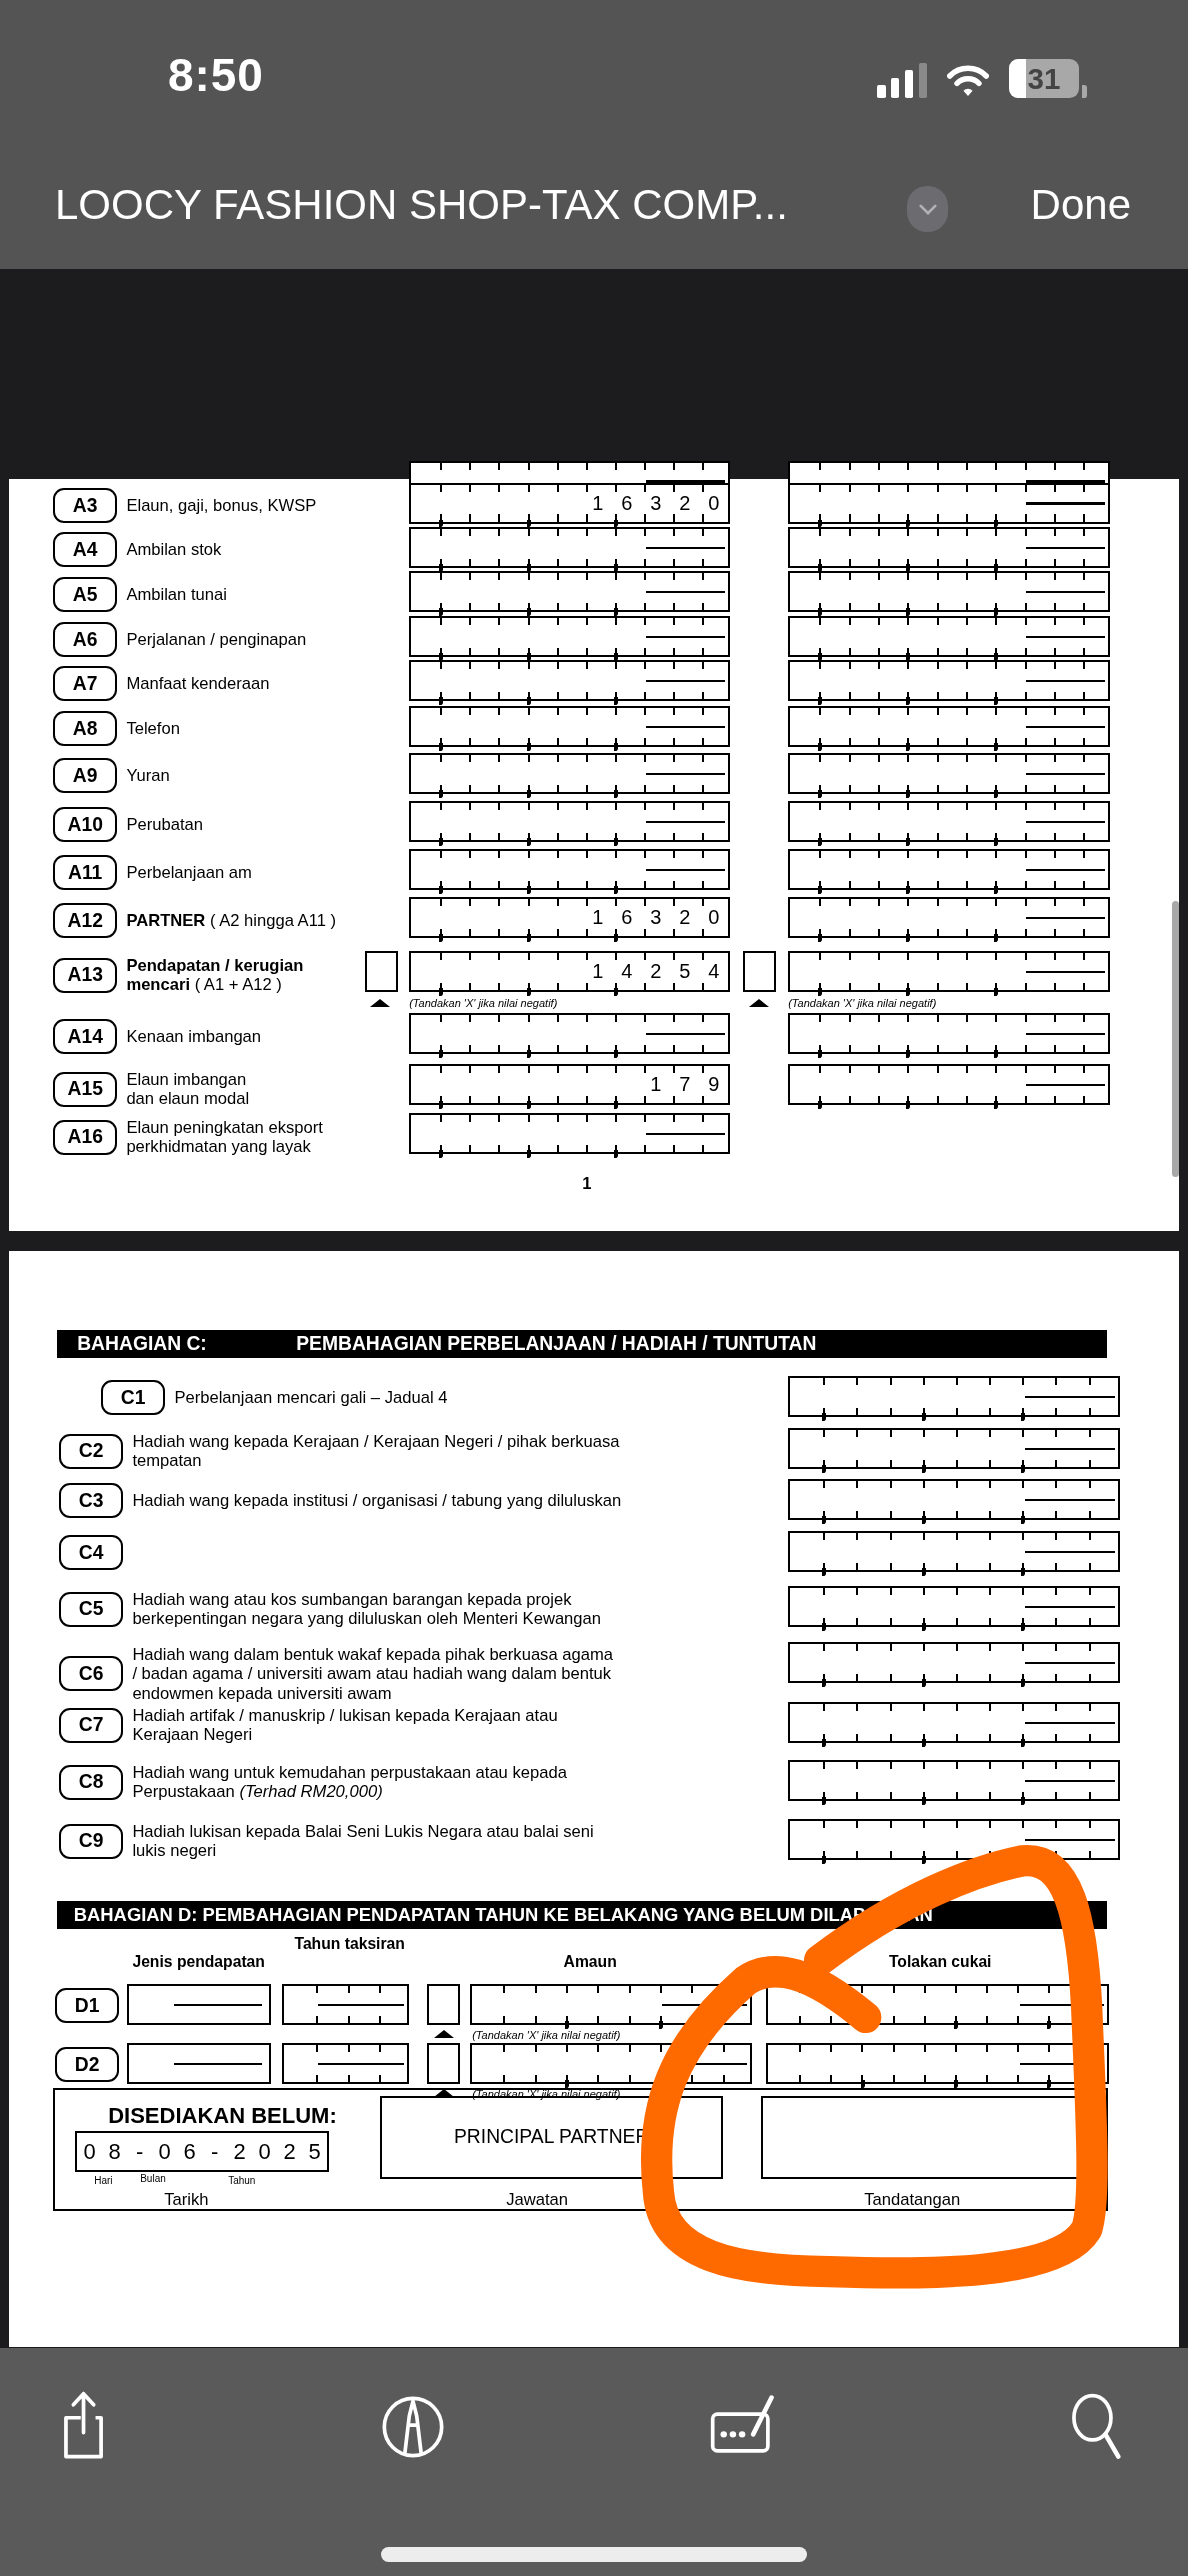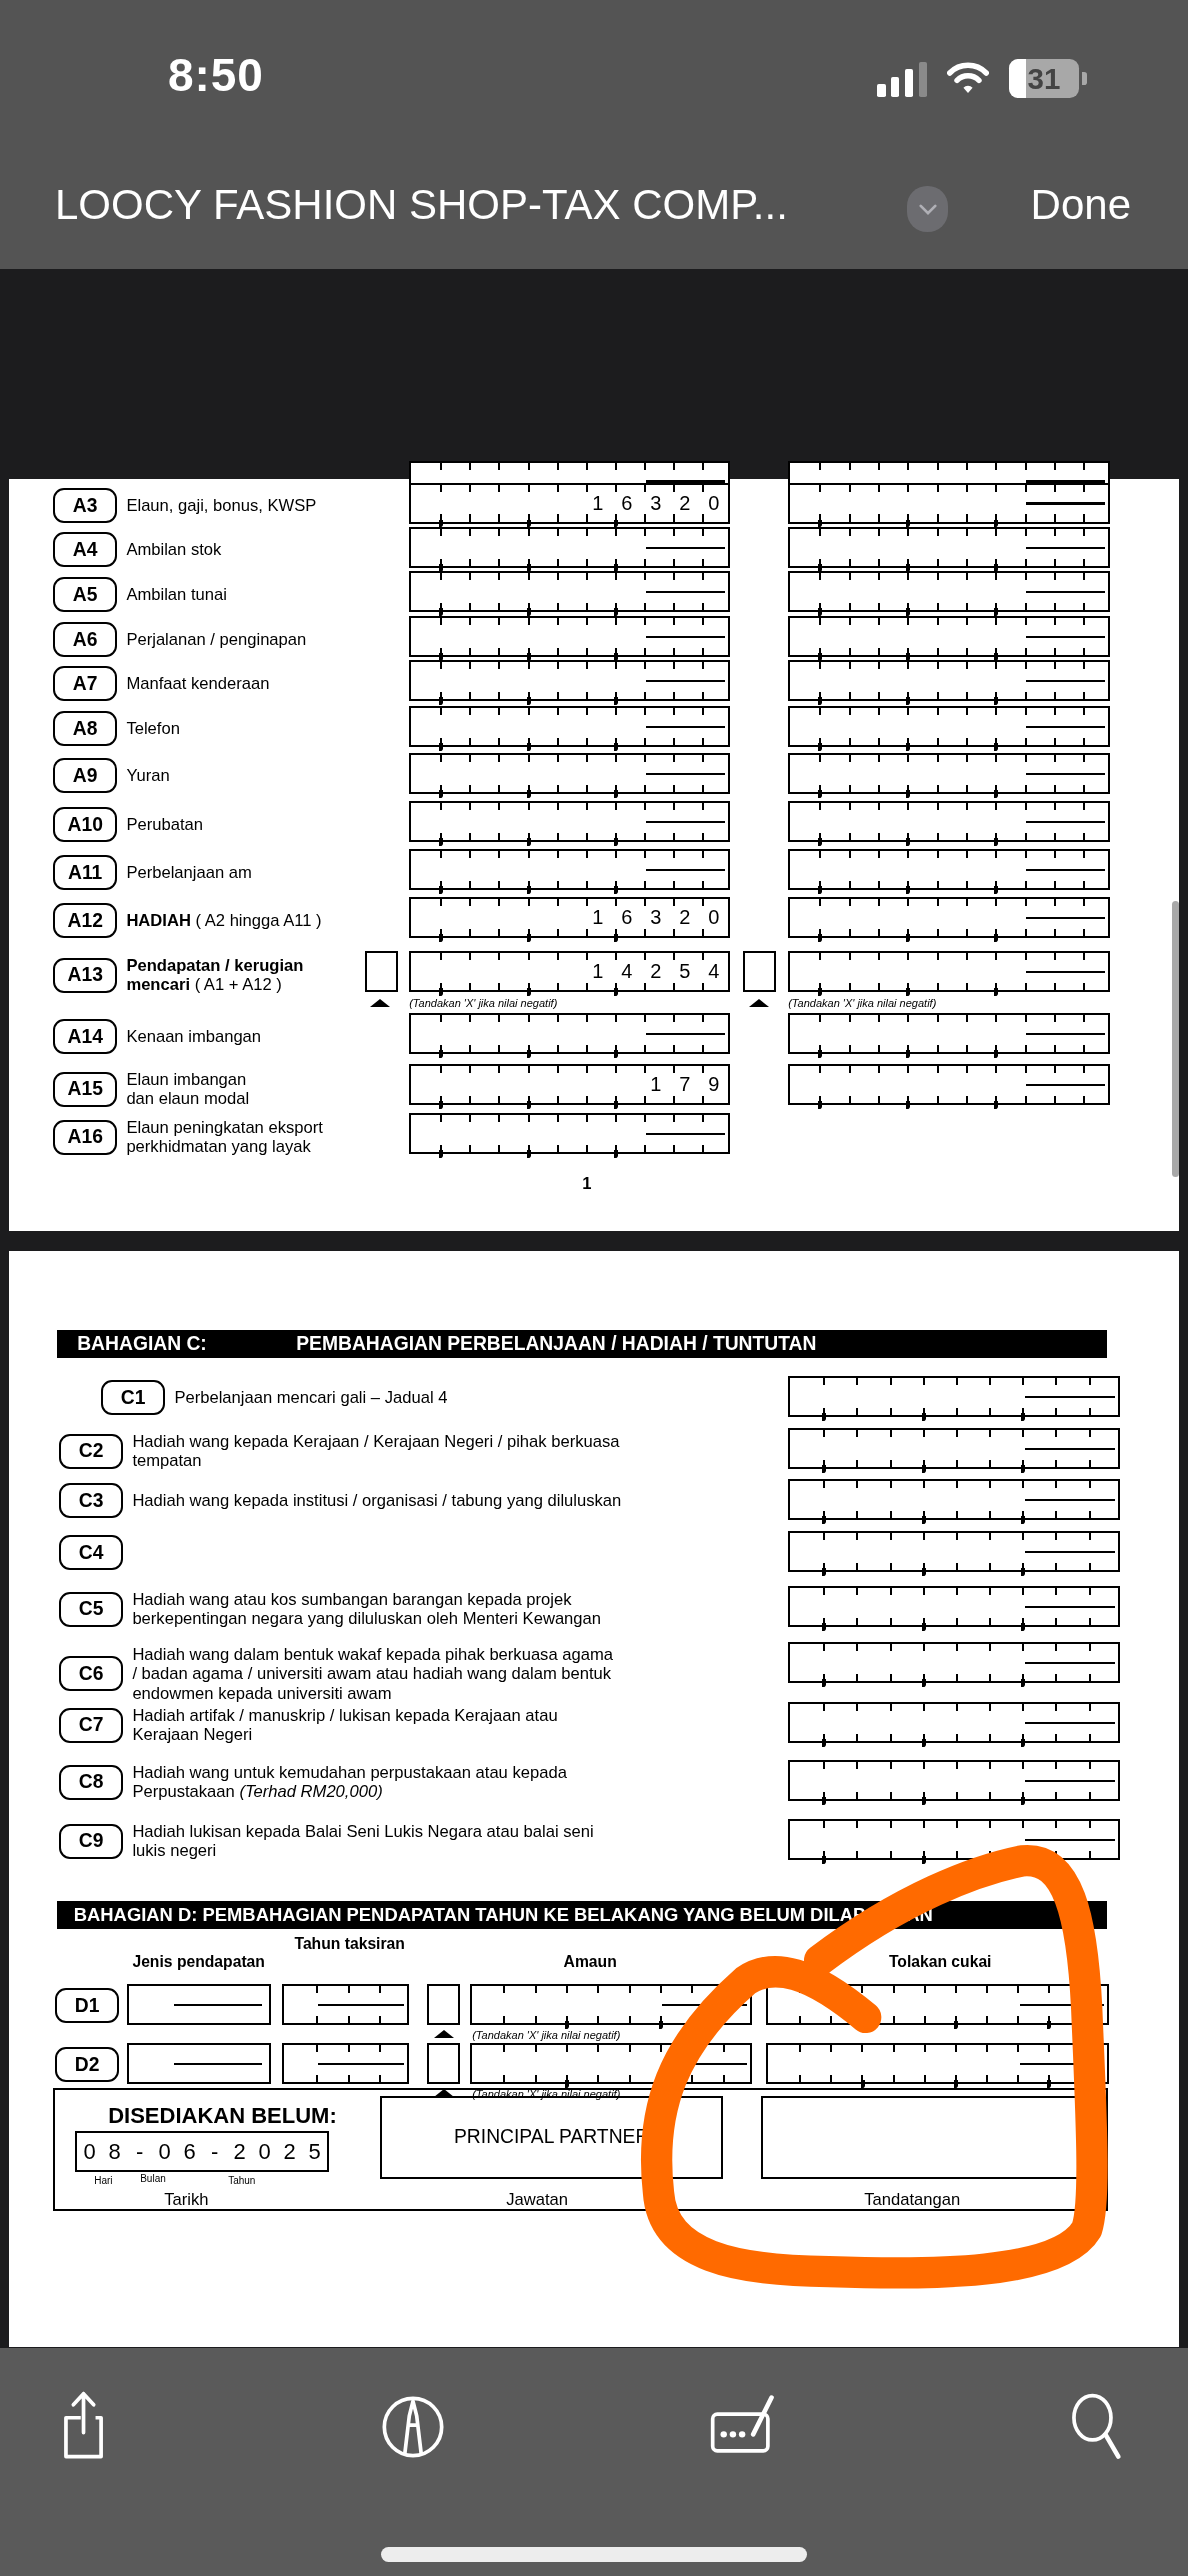--- a/index.html
+++ b/index.html
@@ -2,21 +2,21 @@
 <html style="font-size:14.7px"><head>
 <meta charset="utf-8">
 <style>
   * { box-sizing: border-box; margin: 0; padding: 0; }
   html, body { width: 1188px; height: 2576px; overflow: hidden; background: #1c1c1e; font-family: "Liberation Sans", sans-serif; }
   .screen { position: relative; width: 1188px; height: 2576px; background: #1c1c1e; }
 
   
   .topbar { position: absolute; left: 0; top: 0; width: 1188px; height: 269px; background: #545454; }
   .status-time { position: absolute; left: 168px; top: 48px; color: #fff; font-size: 46px; font-weight: 600; letter-spacing: 0.9px; }
-  .status-right { position: absolute; right: 101px; top: 59px; display: flex; align-items: center; gap: 20px; }
+  .status-right { position: absolute; right: 101px; top: 59px; display: flex; align-items: flex-end; gap: 20px; }
   .signal { display: flex; align-items: flex-end; gap: 5.5px; height: 37px; }
   .signal span { width: 8.3px; background: #fff; border-radius: 1.8px; display: block; }
   .signal span.off { background: #8a8a8a; }
   .wifi { width: 42px; height: 33px; }
   .battery { position: relative; width: 70px; height: 39px; background: #a8a8a8; border-radius: 9.2px; overflow: hidden; }
   .battery .fill { position: absolute; left: 0; top: 0; bottom: 0; width: 24%; background: #fff; }
   .battery .num { position: absolute; inset: 0; display: flex; align-items: center; justify-content: center; font-weight: 700; color: #444; font-size: 29.5px; }
   .battery-tip { width: 4.6px; height: 13px; background: #a8a8a8; border-radius: 0 2.8px 2.8px 0; margin-left: -16.6px; }
 
   .doc-title { position: absolute; left: 55px; top: 181px; color: #fff; font-size: 42px; font-weight: 500; }
@@ -673,21 +673,21 @@
         <div class="tb" style="left: 264px;"></div>
         <div class="tt" style="left: 293px;"></div>
         <div class="tb" style="left: 293px;"></div>
         <div class="comma" style="left: 28px;"></div>
         <div class="comma" style="left: 116px;"></div>
         <div class="comma" style="left: 204px;"></div>
         <div class="dash" style="width: 79px;"></div>
       </div>
       <div class="row" style="left: 44px; top: 424px;">
         <div class="code">A12</div>
-        <div class="label"><b>HADIAH</b><span> ( A2 hingga A11 )</span></div>
+        <div class="label"><b>PARTNER</b><span> ( A2 hingga A11 )</span></div>
       </div>
       <div class="box" style="left: 400px; top: 418px; width: 321px;">
         <div class="tt" style="left: 29px;"></div>
         <div class="tb" style="left: 29px;"></div>
         <div class="tt" style="left: 58px;"></div>
         <div class="tb" style="left: 58px;"></div>
         <div class="tt" style="left: 87px;"></div>
         <div class="tb" style="left: 87px;"></div>
         <div class="tt" style="left: 117px;"></div>
         <div class="tb" style="left: 117px;"></div>

